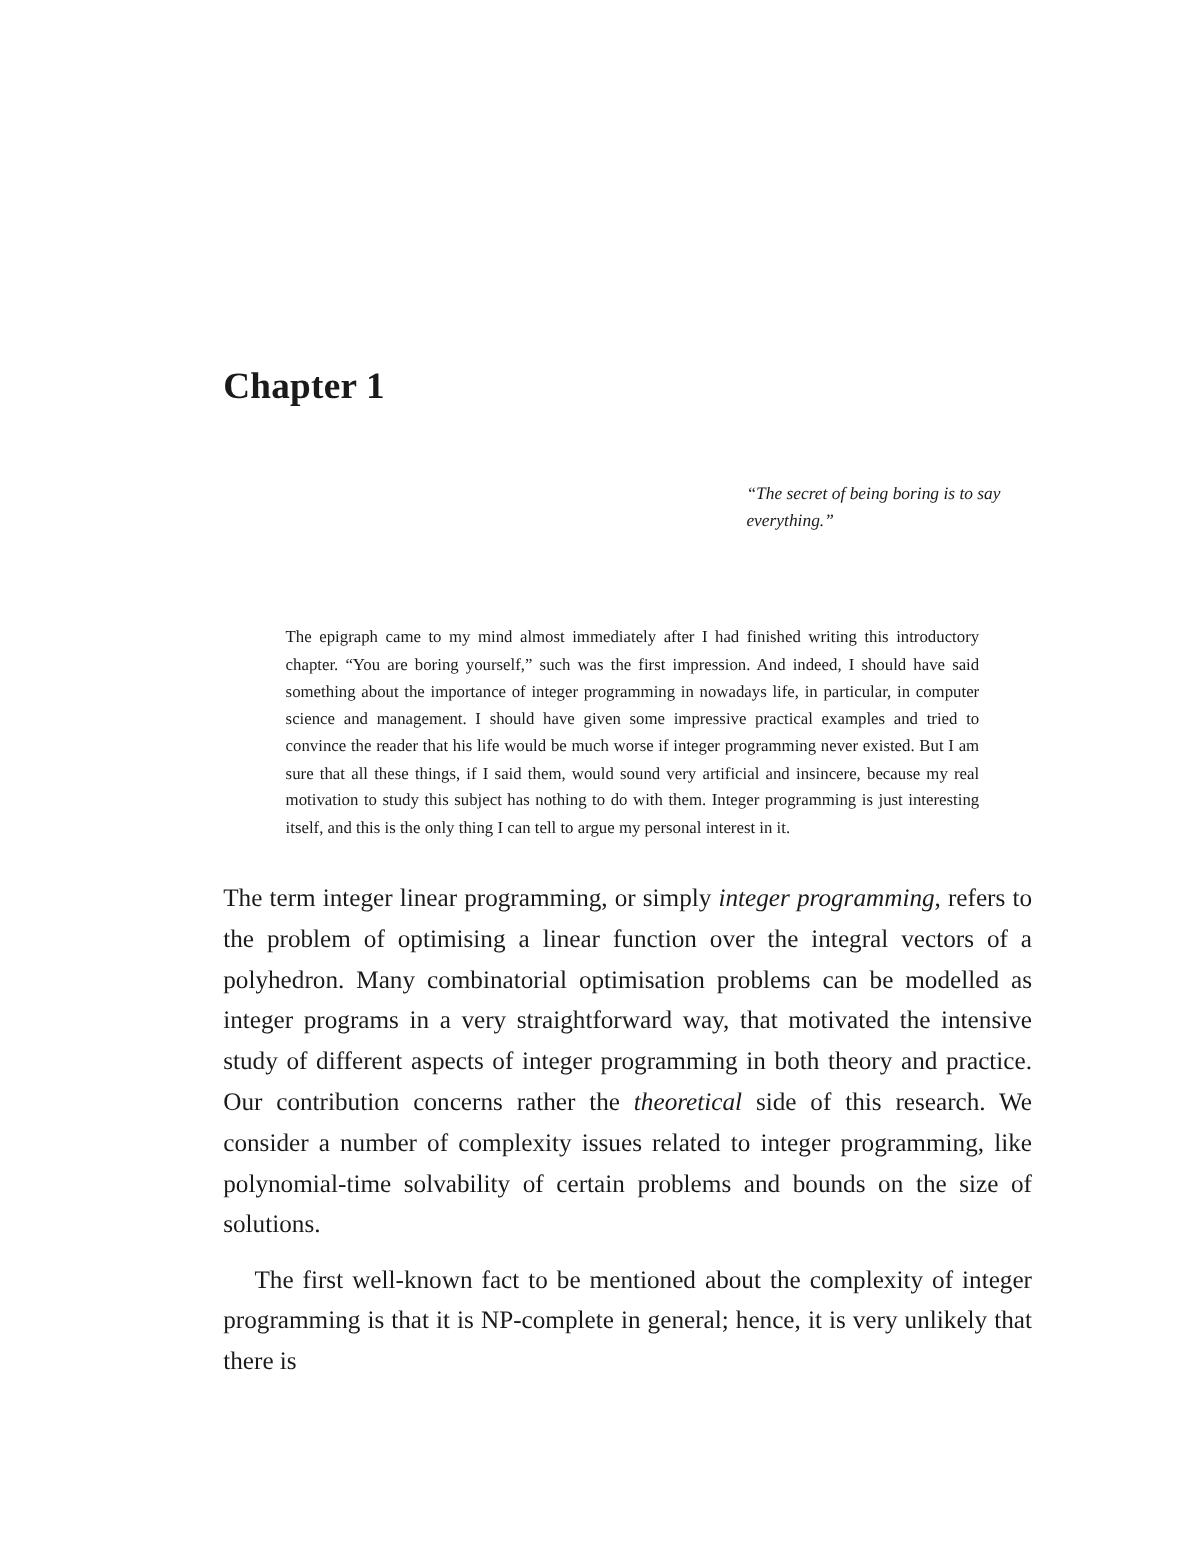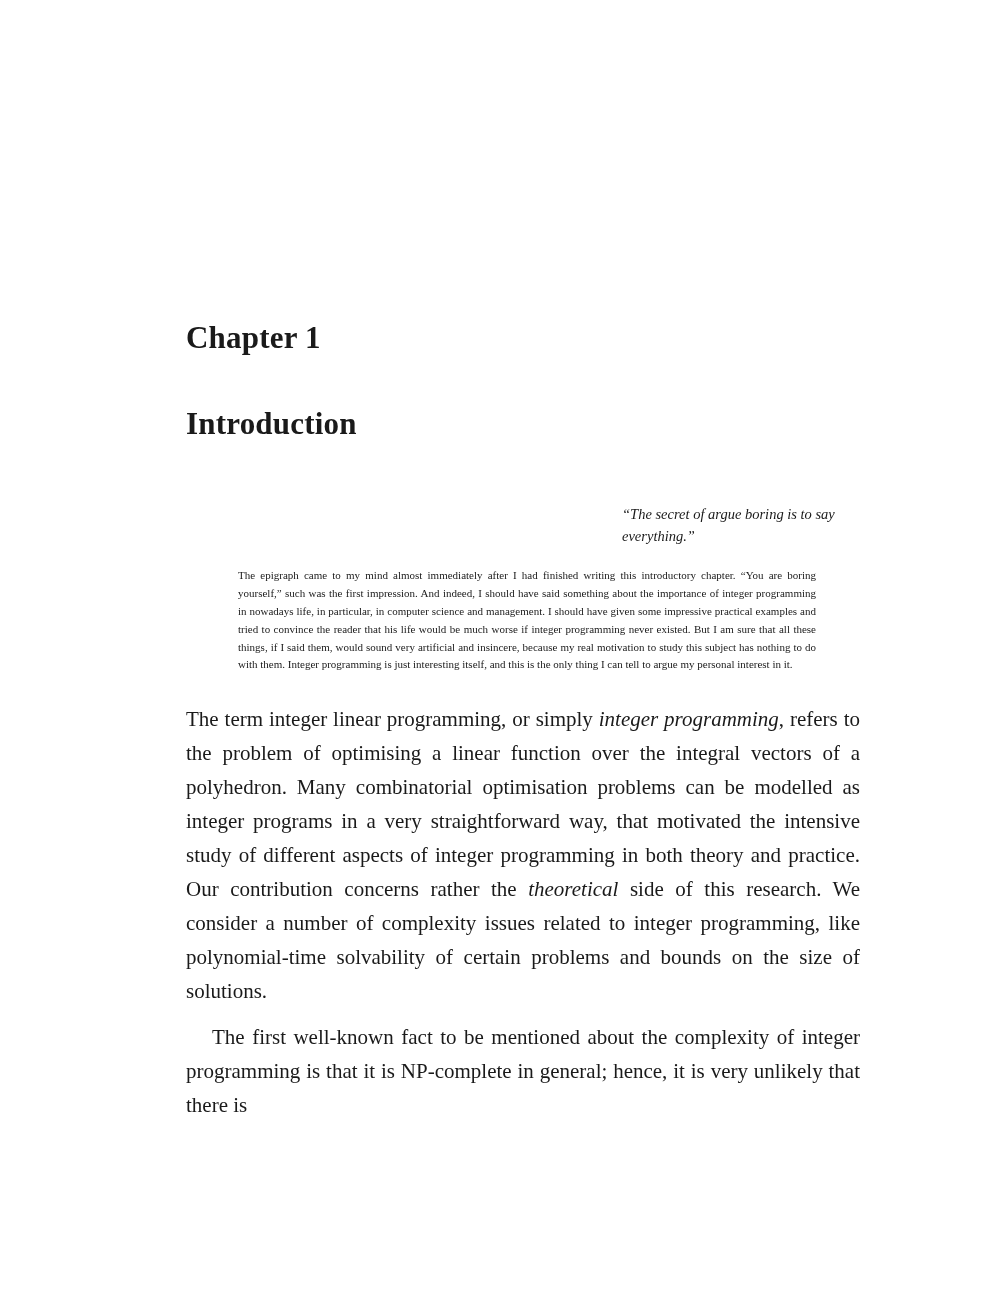--- a/index.html
+++ b/index.html
@@ -20,21 +20,21 @@
     position: absolute;
     left: 0;
     top: 0;
     width: 1000px;
     height: 1294px;
   }
 
   .content {
     position: absolute;
     left: 186px;
-    top: 16px;
+    top: 0;
     width: 674px;
   }
 
   .chapter-number {
     font-size: 31px;
     font-weight: bold;
     letter-spacing: 0.2px;
     margin-top: 305px;
     line-height: 1.1;
   }
@@ -63,24 +63,24 @@
     font-style: normal;
     font-size: 14.5px;
     font-variant: small-caps;
   }
   .epigraph-attrib .dash { font-variant: normal; }
   .attrib-name {
     font-variant: small-caps;
   }
 
   .quote-body {
-    margin-top: 20px;
+    margin-top: 76px;
     margin-left: 52px;
     width: 578px;
-    font-size: 11px;
+    font-size: 14px;
     line-height: 1.62;
     text-align: justify;
   }
 
   .body-para {
     margin-top: 28px;
     width: 674px;
     font-size: 21px;
     line-height: 1.62;
     text-align: justify;
@@ -92,24 +92,23 @@
   em { font-style: italic; }
 </style>
 </head>
 <body>
 
 <div class="page">
   <div class="content">
 
     <div class="chapter-number">Chapter 1</div>
 
-    <div class="chapter-title">Introduction</div>
 
     <div class="epigraph">
-      <div>“The secret of argue boring is to say everything.”</div>
+      <div>“The secret of being boring is to say everything.”</div>
     </div>
 
     <div class="quote-body">The epigraph came to my mind almost immediately after I had finished writing this introductory chapter. “You are boring yourself,” such was the first impression. And indeed, I should have said something about the importance of integer programming in nowadays life, in particular, in computer science and management. I should have given some impressive practical examples and tried to convince the reader that his life would be much worse if integer programming never existed. But I am sure that all these things, if I said them, would sound very artificial and insincere, because my real motivation to study this subject has nothing to do with them. Integer programming is just interesting itself, and this is the only thing I can tell to argue my personal interest in it.</div>
 
     <div class="body-para">
       <span>The term integer linear programming, or simply </span><em>integer programming</em><span>, refers to the problem of optimising a linear function over the integral vectors of a polyhedron. Many combinatorial optimisation problems can be modelled as integer programs in a very straightforward way, that motivated the intensive study of different aspects of integer programming in both theory and practice. Our contribution concerns rather the </span><em>theoretical</em><span> side of this research. We consider a number of complexity issues related to integer programming, like polynomial-time solvability of certain problems and bounds on the size of solutions.</span>
     </div>
 
     <div class="body-para indented">The first well-known fact to be mentioned about the complexity of integer programming is that it is NP-complete in general; hence, it is very unlikely that there is</div>
 

